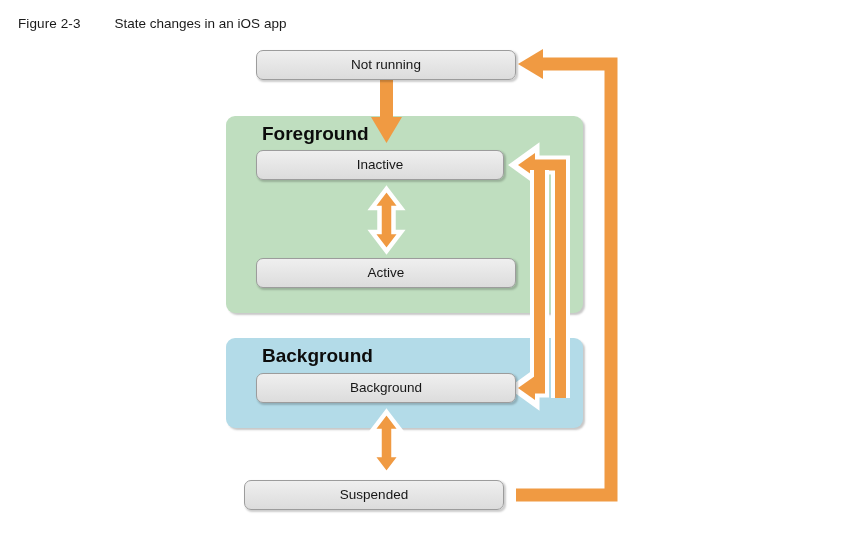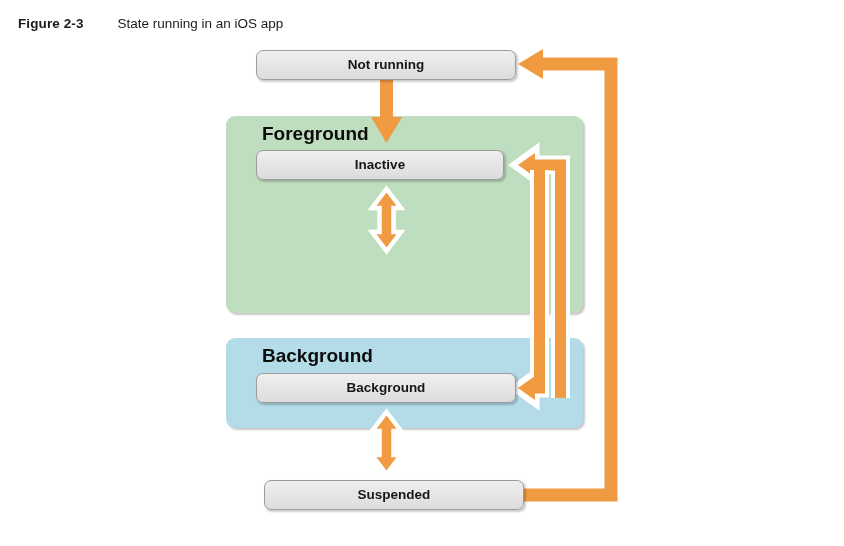--- a/index.html
+++ b/index.html
@@ -21,21 +21,21 @@
   
   .caption {
     position: absolute;
     top: 16px;
     left: 18px;
     white-space: nowrap;
     font-size: 13.5px;
     color: #1a1a1a;
   }
   .caption-label {
-    font-weight: bold;
+    font-weight: normal;
     letter-spacing: 0.1px;
   }
   .caption-title {
     margin-left: 34px;
     font-weight: normal;
   }
 
   
   .group-box {
     position: absolute;
@@ -54,21 +54,20 @@
   .state-box {
     position: absolute;
     border-radius: 7px;
     border: 1px solid #9c9c9c;
     background: linear-gradient(to bottom, #efefef 0%, #e6e6e6 48%, #dcdcdc 100%);
     box-shadow: 1.5px 1.5px 2px rgba(0,0,0,0.20);
     display: flex;
     align-items: center;
     justify-content: center;
     box-sizing: border-box;
-    font-weight: bold;
   }
   .state-label {
     font-size: 13.5px;
     color: #161616;
     line-height: 1;
     white-space: nowrap;
   }
 
   
   .arrow-layer {
@@ -79,21 +78,21 @@
   .arrow-layer svg {
     display: block;
   }
 </style>
 </head>
 <body>
 
 <div id="figure-root">
 
   <div class="caption">
-    <span class="caption-label">Figure 2-3</span><span class="caption-title">State running in an iOS app</span>
+    <span class="caption-label">Figure 2-3</span><span class="caption-title">State changes in an iOS app</span>
   </div>
 
   <div class="group-box" style="left:226px; top:116px; width:357px; height:197px; background:#BFDEBF;"></div>
   <div class="group-title" style="left:262px; top:123px;">Foreground</div>
 
   <div class="group-box" style="left:226px; top:338px; width:357px; height:90px; background:#B3DBE8;"></div>
   <div class="group-title" style="left:262px; top:345px;">Background</div>
 
   <div class="arrow-layer">
     <svg width="844" height="546" viewBox="0 0 844 546" xmlns="http://www.w3.org/2000/svg">
@@ -144,22 +143,25 @@
   </div>
 
   <div class="state-box" style="left:256px; top:50px; width:260px; height:30px;">
     <span class="state-label">Not running</span>
   </div>
 
   <div class="state-box" style="left:256px; top:150px; width:248px; height:30px;">
     <span class="state-label">Inactive</span>
   </div>
 
+  <div class="state-box" style="left:256px; top:258px; width:260px; height:30px;">
+    <span class="state-label">Active</span>
+  </div>
 
   <div class="state-box" style="left:256px; top:373px; width:260px; height:30px;">
     <span class="state-label">Background</span>
   </div>
 
-  <div class="state-box" style="left:264px; top:480px; width:260px; height:30px;">
+  <div class="state-box" style="left:244px; top:480px; width:260px; height:30px;">
     <span class="state-label">Suspended</span>
   </div>
 
 </div>
 
 </body></html>

